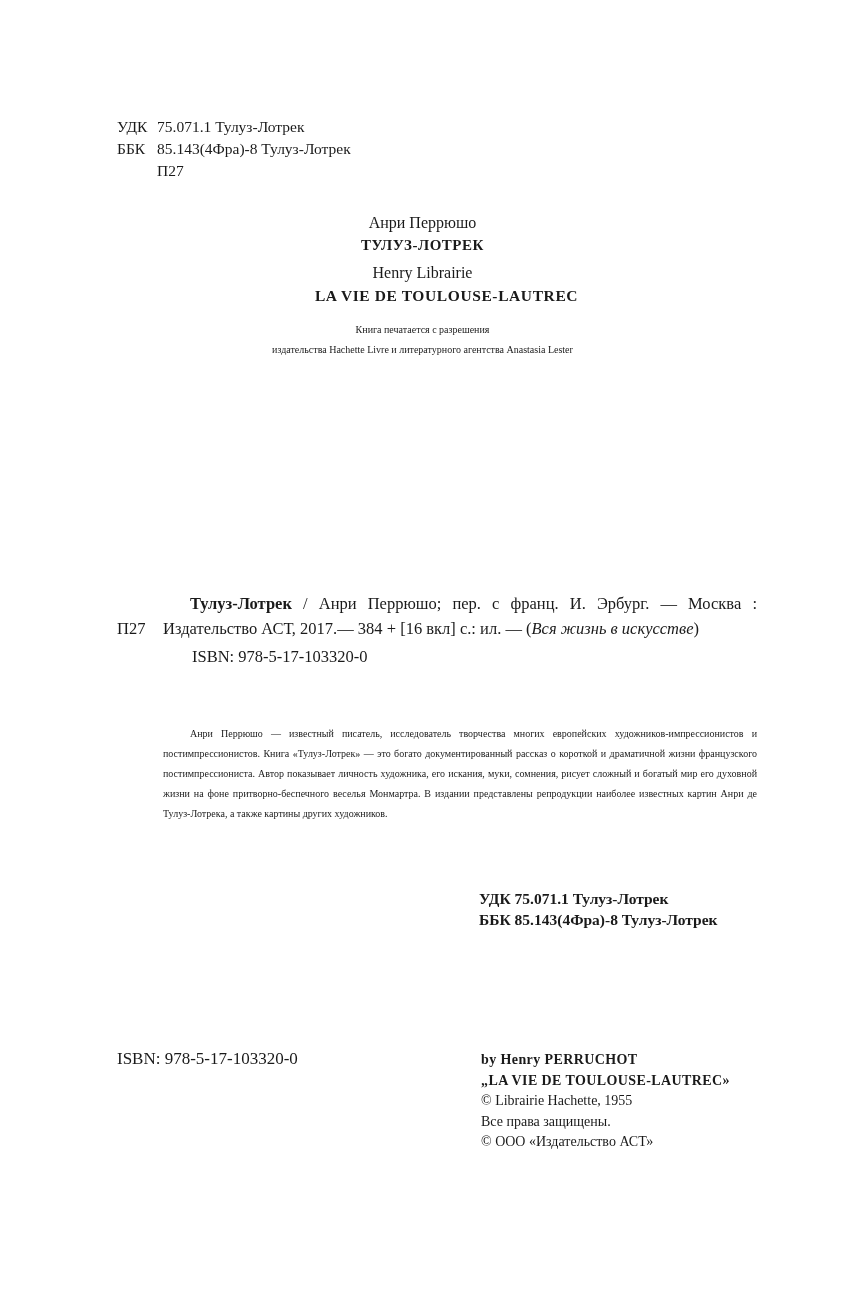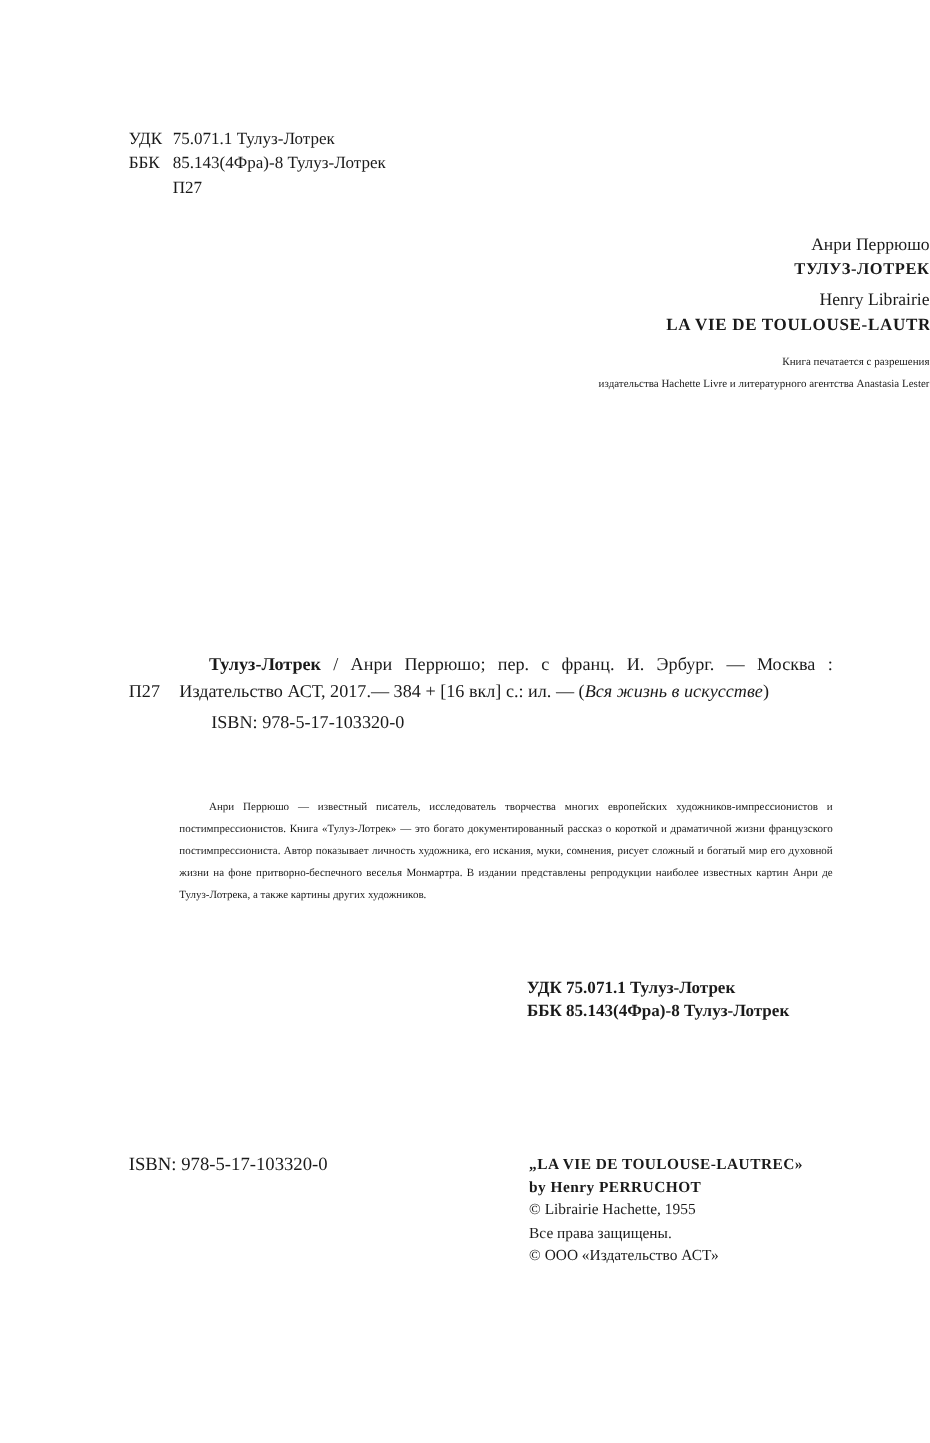--- a/index.html
+++ b/index.html
@@ -26,21 +26,21 @@
       font-family: "Liberation Serif", serif;
     }
     .class-row { white-space: nowrap; }
     .class-row .code { display: inline-block; width: 40px; }
     .class-row.indent { padding-left: 40px; }
 
     
     .center-block {
       left: 0;
       width: 845px;
-      text-align: right;
+      text-align: center;
       font-family: "Liberation Serif", serif;
     }
     .author-ru { top: 214px; font-size: 16px; }
     .title-ru { top: 237px; font-size: 15px; font-weight: bold; letter-spacing: 0.5px; }
     .author-en { top: 264px; font-size: 16px; }
     .title-en { top: 287px; font-size: 15.5px; font-weight: bold; letter-spacing: 0.6px; padding-left: 24px; }
 
     .permission {
       top: 320px;
       font-size: 10px;
@@ -144,18 +144,18 @@
 <div class="abs annotation">Анри Перрюшо — известный писатель, исследователь творчества многих европейских художников-импрессионистов и постимпрессионистов. Книга «Тулуз-Лотрек» — это богато документированный рассказ о короткой и драматичной жизни французского постимпрессиониста. Автор показывает личность художника, его искания, муки, сомнения, рисует сложный и богатый мир его духовной жизни на фоне притворно-беспечного веселья Монмартра. В издании представлены репродукции наиболее известных картин Анри де Тулуз-Лотрека, а также картины других художников.</div>
 
 <div class="abs class-bottom">
   <div>УДК 75.071.1 Тулуз-Лотрек</div>
   <div>ББК 85.143(4Фра)-8 Тулуз-Лотрек</div>
 </div>
 
 <div class="abs isbn-bottom">ISBN: 978-5-17-103320-0</div>
 
 <div class="abs copyright">
+  <div class="b">by Henry PERRUCHOT</div>
   <div class="b">„LA VIE DE TOULOUSE-LAUTREC»</div>
-  <div class="b">by Henry PERRUCHOT</div>
   <div>© Librairie Hachette, 1955</div>
   <div>Все права защищены.</div>
   <div>© ООО «Издательство АСТ»</div>
 </div>
 
 </body></html>

